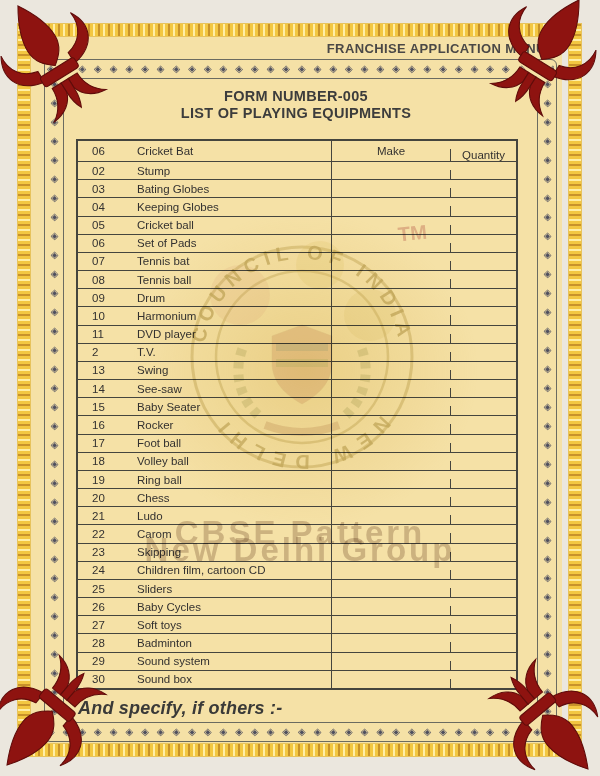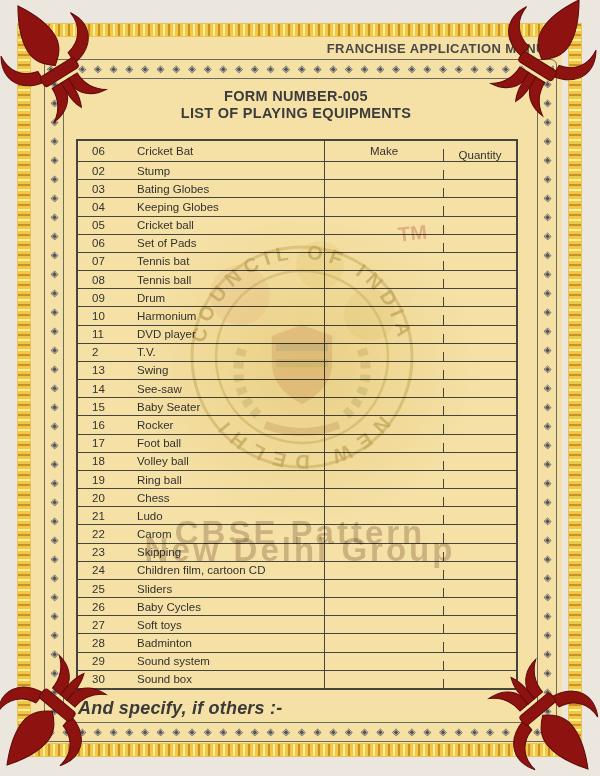--- a/index.html
+++ b/index.html
@@ -34,21 +34,21 @@
   
   .form-title{position:absolute;left:72px;right:80px;top:88px;text-align:center;z-index:3;
         font-weight:bold;font-size:14.5px;line-height:17px;color:#3c3c3c;letter-spacing:.3px;}
   
   .eq-table{position:absolute;left:76px;top:139px;width:442px;height:551px;z-index:3;
         border:2px solid #45453e;box-sizing:border-box;display:flex;flex-direction:column;}
   .trow{flex:1;display:flex;border-bottom:1.6px solid #45453e;box-sizing:border-box;}
   .trow:last-child{border-bottom:none;}
   .cell{box-sizing:border-box;display:flex;align-items:center;font-size:11.5px;color:#333130;}
   .c-item{width:246px;}
-  .c-make{width:119px;border-left:1.6px solid #45453e;justify-content:center;}
+  .c-make{width:119px;border-left:1.6px solid #45453e;justify-content:center;margin-left:7px;}
   .c-qty{flex:1;border-left:1.6px solid #45453e;justify-content:center;margin-top:8px;}
   .num{display:inline-block;margin-left:14px;width:45px;}
   
   .specify{position:absolute;left:78px;top:698px;z-index:3;font-size:18px;font-weight:bold;
         font-style:italic;color:#3a3a38;letter-spacing:.2px;}
   
   .wm{position:absolute;pointer-events:none;mix-blend-mode:multiply;z-index:5;}
   .wm-wash{left:130px;top:210px;width:350px;height:320px;
         background:radial-gradient(ellipse at center,rgba(214,184,70,.28) 0%,rgba(214,184,70,0) 70%);}
   .wm-seal{left:170px;top:225px;width:265px;height:265px;opacity:.5;}

